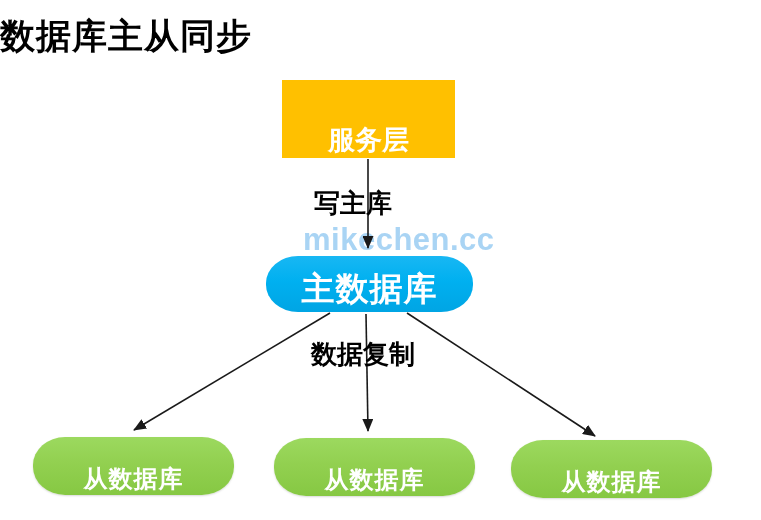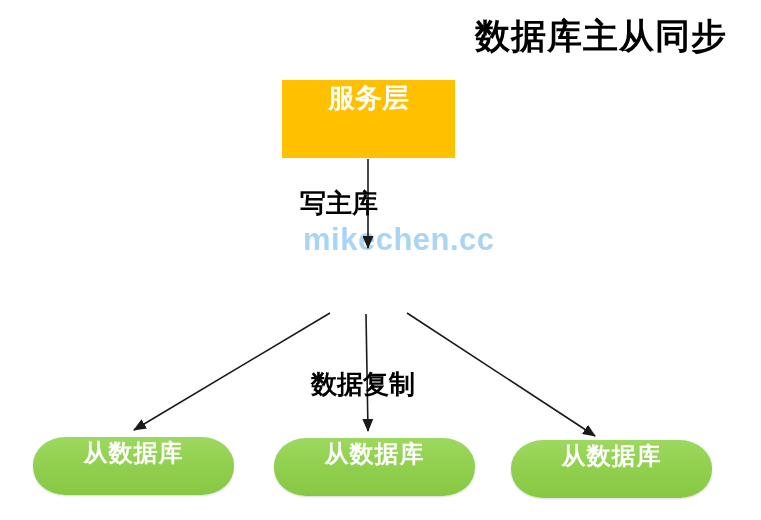--- a/index.html
+++ b/index.html
@@ -13,21 +13,21 @@
     height: 520px;
     background: var(--color-background, #ffffff);
     font-family: "Liberation Sans", "DejaVu Sans", sans-serif;
     overflow: hidden;
   }
   .diagram-title {
     position: absolute;
     top: 14px;
     left: 0;
     width: 727px;
-    text-align: right;
+    text-align: left;
     font-size: 35px;
     line-height: 44px;
     font-weight: 900;
     letter-spacing: 1px;
     color: var(--color-label_text, #000000);
     z-index: 5;
   }
   .watermark {
     position: absolute;
     left: 303px;
@@ -43,21 +43,21 @@
     position: absolute;
     left: 0;
     top: 0;
     width: 761px;
     height: 520px;
     z-index: 2;
   }
   .node {
     position: absolute;
     display: flex;
-    align-items: flex-start;
+    align-items: flex-end;
     justify-content: center;
     color: var(--color-node_text, #ffffff);
     font-weight: 900;
     z-index: 3;
   }
   .service-box {
     left: 282px;
     top: 80px;
     width: 173px;
     height: 78px;
@@ -87,22 +87,22 @@
   .slave-2 { left: 274px; top: 438px; }
   .slave-3 { left: 511px; top: 440px; }
   .edge-label {
     position: absolute;
     font-size: 26px;
     font-weight: 900;
     color: var(--color-label_text, #000000);
     z-index: 4;
     white-space: nowrap;
   }
-  .write-label { left: 300px; top: 186px; font-family: Liberation Serif, serif; }
-  .replicate-label { left: 311px; top: 367px; }
+  .write-label { left: 314px; top: 186px; font-family: Liberation Serif, serif; }
+  .replicate-label { left: 311px; top: 337px; }
 </style>
 </head>
 <body>
 
 <div class="canvas">
 
   <div class="diagram-title">数据库主从同步</div>
 
   <div class="watermark">mikechen.cc</div>
 
@@ -117,20 +117,23 @@
     <line x1="366" y1="314" x2="368" y2="431" stroke="#1A1A1A" stroke-width="1.6" marker-end="url(#arrowhead)"></line>
     <line x1="407" y1="313" x2="595" y2="436" stroke="#1A1A1A" stroke-width="1.6" marker-end="url(#arrowhead)"></line>
   </svg>
 
   <div class="node service-box">
     <span>服务层</span>
   </div>
 
   <div class="edge-label write-label">写主库</div>
 
+  <div class="node master-oval">
+    <span>主数据库</span>
+  </div>
 
   <div class="edge-label replicate-label">数据复制</div>
 
   <div class="node slave-oval slave-1">
     <span>从数据库</span>
   </div>
 
   <div class="node slave-oval slave-2">
     <span>从数据库</span>
   </div>

